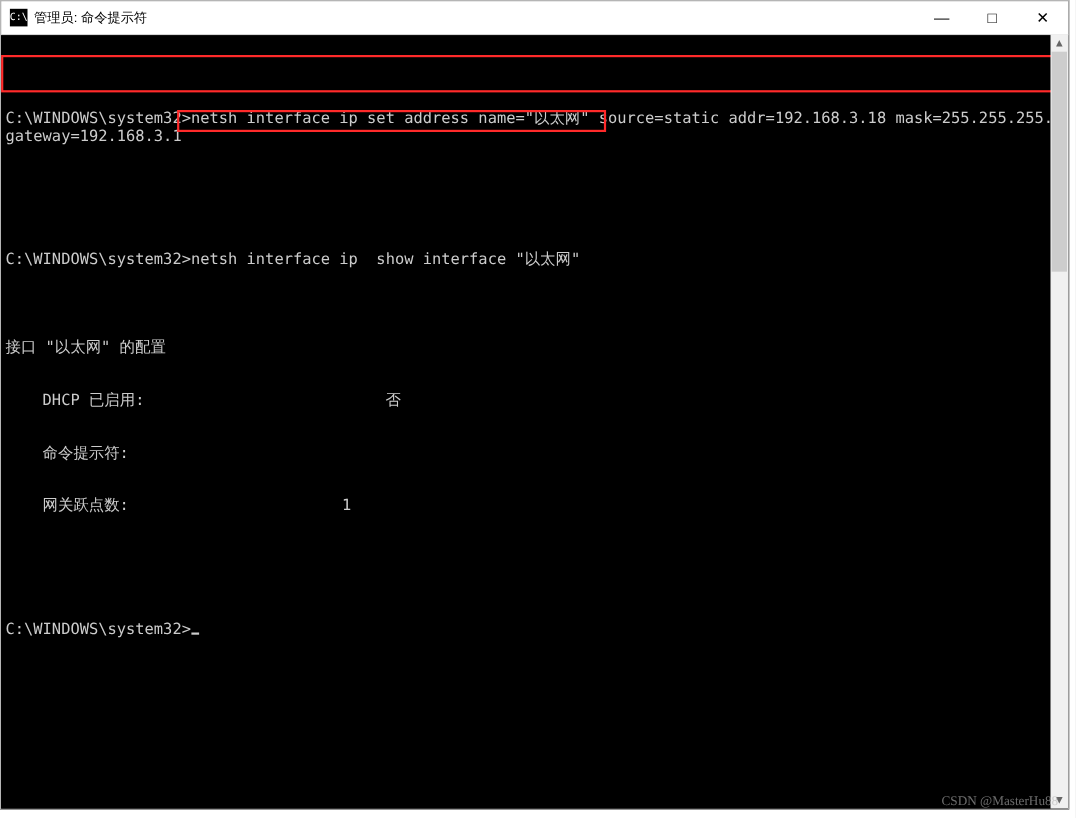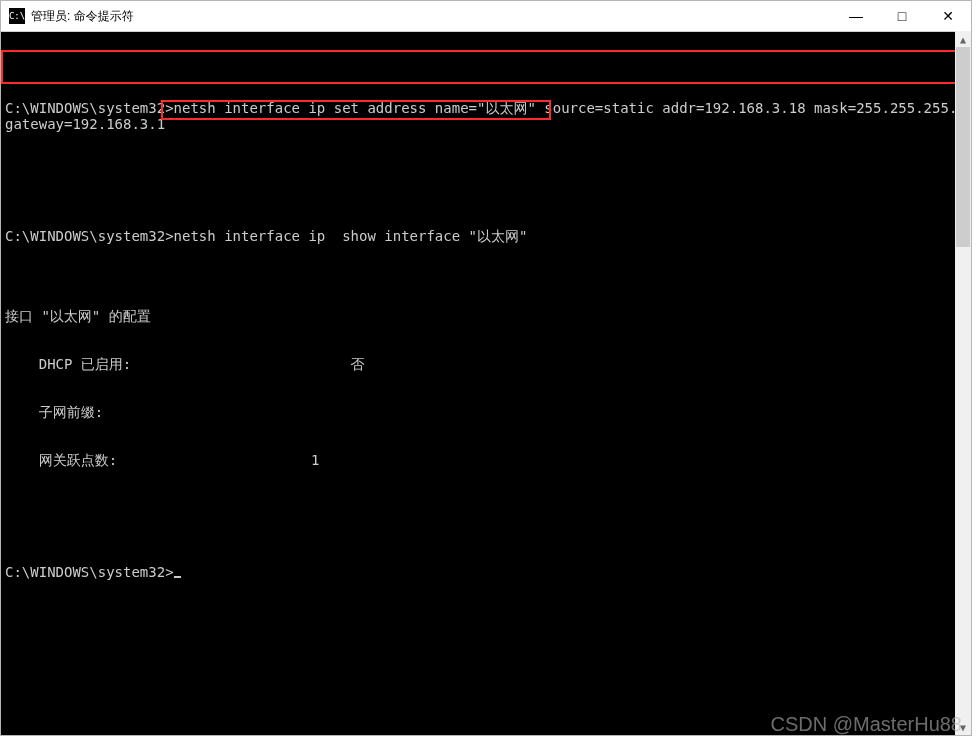--- a/index.html
+++ b/index.html
@@ -115,22 +115,22 @@
     white-space: pre;
   }
   .kv-value {
     white-space: pre;
   }
   .watermark {
     position: absolute;
     right: 16px;
     bottom: 8px;
     color: rgba(180,180,180,0.6);
-    font-family: Liberation Sans, sans-serif;
-    font-size: 20px;
+    font-family: Liberation Serif, serif;
+    font-size: 12px;
     pointer-events: none;
   }
   .scrollbar {
     position: absolute;
     right: 0;
     top: 30px;
     bottom: 0;
     width: 16px;
     background: #f0f0f0;
   }
@@ -175,21 +175,21 @@
 
   <div class="terminal">
     <div class="line"></div>
     <div class="line"><span>C:\WINDOWS\system32&gt;</span><span>netsh interface ip set address name="以太网" source=static addr=192.168.3.18 mask=255.255.255.0 gateway=192.168.3.1</span></div>
     <div class="line"></div>
     <div class="line"></div>
     <div class="line"><span>C:\WINDOWS\system32&gt;</span><span>netsh interface ip  show interface "以太网"</span></div>
     <div class="line"></div>
     <div class="line">接口 "以太网" 的配置</div>
     <div class="kv-row line"><span class="kv-label">    DHCP 已启用:                          </span><span class="kv-value">否</span></div>
-    <div class="kv-row line"><span class="kv-label">    子网前缀:                        </span></div>
+    <div class="kv-row line"><span class="kv-label">    命令提示符:                        </span></div>
     <div class="kv-row line"><span class="kv-label">    网关跃点数:                       </span><span class="kv-value">1</span></div>
     <div class="line"></div>
     <div class="line"></div>
     <div class="line"><span>C:\WINDOWS\system32&gt;</span><span class="cursor"></span></div>
 
     <div class="hl-box-1"></div>
     <div class="hl-box-2"></div>
   </div>
 
   <div class="scrollbar">

